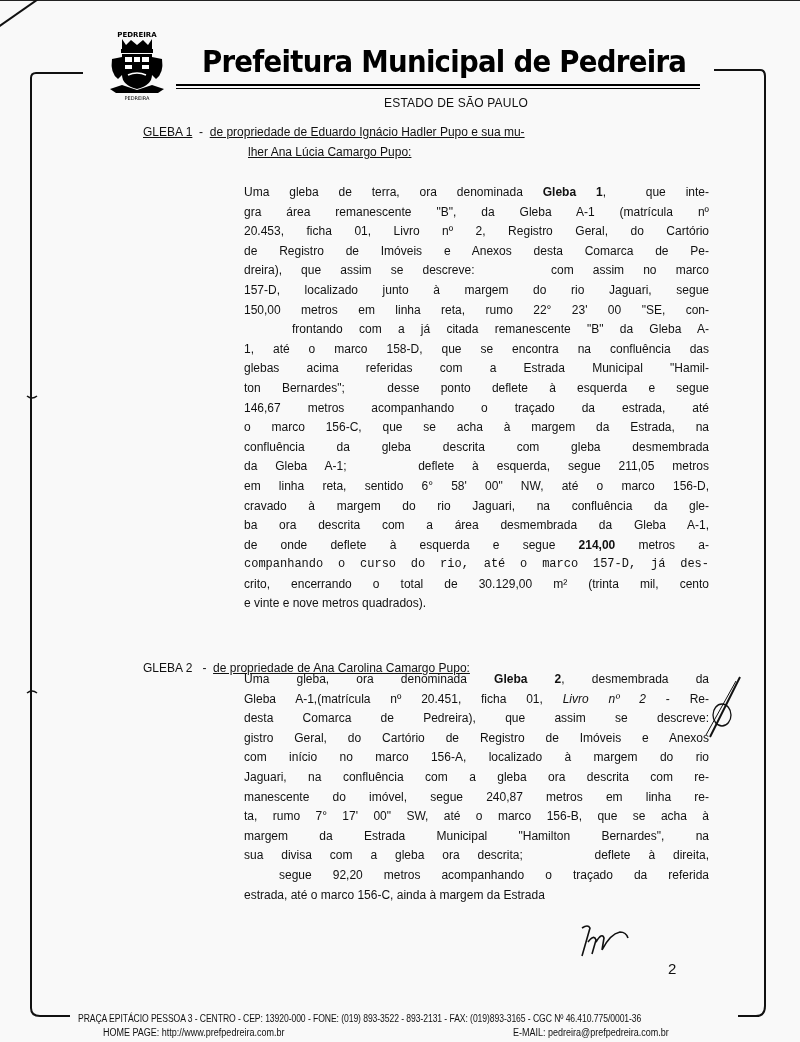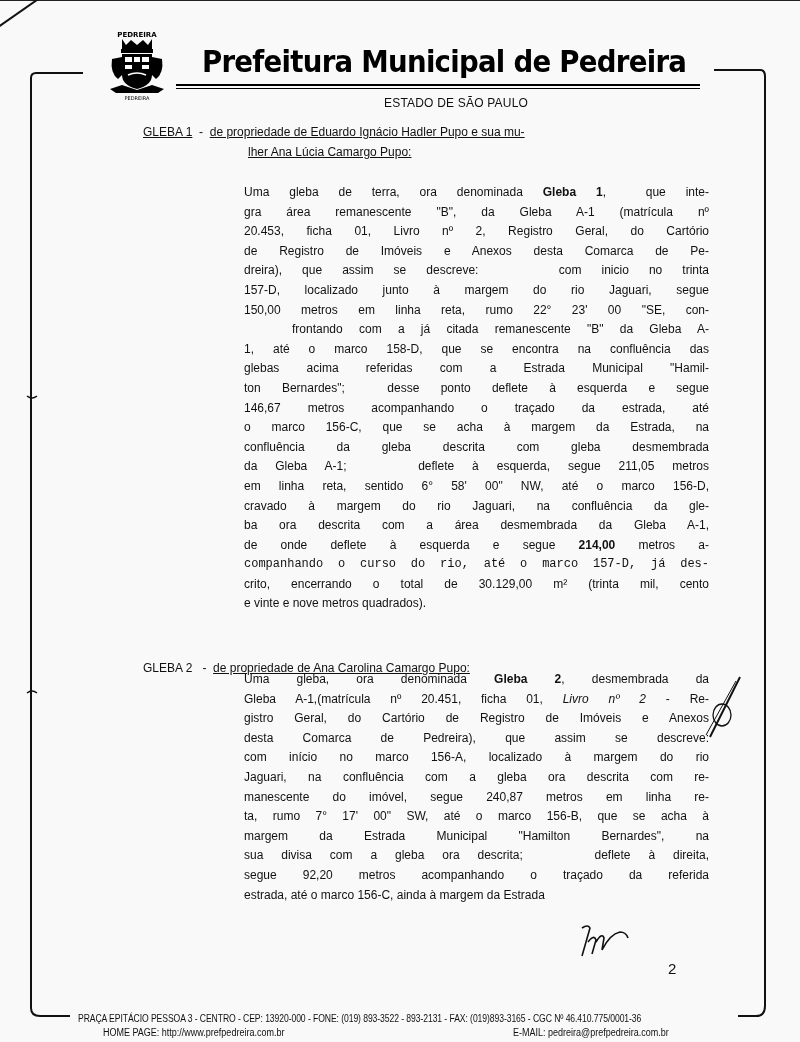--- a/index.html
+++ b/index.html
@@ -88,21 +88,21 @@
   &nbsp;<span>-</span>&nbsp;
   <span class="u">de propriedade de Eduardo Ignácio Hadler Pupo e sua mu-</span>
 </div>
 <div class="heading txt u" style="left:248px; top:143px;">lher Ana Lúcia Camargo Pupo:</div>
 
 <div class="body-block txt" style="top:183px;">
     <div style="text-align: justify; text-align-last: justify; white-space: pre;">Uma gleba de terra, ora denominada <b>Gleba 1</b>,  que inte-</div>
     <div style="text-align: justify; text-align-last: justify; white-space: pre;">gra área remanescente "B", da Gleba A-1 (matrícula nº</div>
     <div style="text-align: justify; text-align-last: justify; white-space: pre;">20.453, ficha 01, Livro nº 2, Registro Geral, do Cartório</div>
     <div style="text-align: justify; text-align-last: justify; white-space: pre;">de Registro de Imóveis e Anexos desta Comarca de Pe-</div>
-    <div style="text-align: justify; text-align-last: justify; white-space: pre;">dreira), que assim se descreve:    com inicio no trinta</div>
+    <div style="text-align: justify; text-align-last: justify; white-space: pre;">dreira), que assim se descreve:    com assim no marco</div>
     <div style="text-align: justify; text-align-last: justify; white-space: pre;">157-D, localizado junto à margem do rio Jaguari, segue</div>
     <div style="text-align: justify; text-align-last: justify; white-space: pre;">150,00 metros em linha reta, rumo 22° 23' 00 "SE, con-</div>
     <div style="text-align: justify; text-align-last: justify; white-space: pre; margin-left: 48px;">frontando com a já citada remanescente "B" da Gleba A-</div>
     <div style="text-align: justify; text-align-last: justify; white-space: pre;">1, até o marco 158-D, que se encontra na confluência das</div>
     <div style="text-align: justify; text-align-last: justify; white-space: pre;">glebas acima referidas com a Estrada Municipal "Hamil-</div>
     <div style="text-align: justify; text-align-last: justify; white-space: pre;">ton Bernardes";  desse ponto deflete à esquerda e segue</div>
     <div style="text-align: justify; text-align-last: justify; white-space: pre;">146,67 metros acompanhando o traçado da estrada, até</div>
     <div style="text-align: justify; text-align-last: justify; white-space: pre;">o marco 156-C, que se acha à margem da Estrada, na</div>
     <div style="text-align: justify; text-align-last: justify; white-space: pre;">confluência da gleba descrita com gleba desmembrada</div>
     <div style="text-align: justify; text-align-last: justify; white-space: pre;">da Gleba A-1;    deflete à esquerda, segue 211,05 metros</div>
@@ -117,29 +117,29 @@
 
 <div class="heading txt" style="left:143px; top:659px;">
   <span>GLEBA 2</span>
   &nbsp;&nbsp;<span>-</span>&nbsp;
   <span class="u">de propriedade de Ana Carolina Camargo Pupo:</span>
 </div>
 
 <div class="body-block txt" style="top:670px;">
     <div style="text-align: justify; text-align-last: justify; white-space: pre;">Uma gleba, ora denominada <b>Gleba 2</b>, desmembrada da</div>
     <div style="text-align: justify; text-align-last: justify; white-space: pre;">Gleba A-1,(matrícula nº 20.451, ficha 01, <i>Livro nº 2</i> - Re-</div>
+    <div style="text-align: justify; text-align-last: justify; white-space: pre;">desta Comarca de Pedreira), que assim se descreve:</div>
     <div style="text-align: justify; text-align-last: justify; white-space: pre;">gistro Geral, do Cartório de Registro de Imóveis e Anexos</div>
-    <div style="text-align: justify; text-align-last: justify; white-space: pre;">desta Comarca de Pedreira), que assim se descreve:</div>
     <div style="text-align: justify; text-align-last: justify; white-space: pre;">com início no marco 156-A, localizado à margem do rio</div>
     <div style="text-align: justify; text-align-last: justify; white-space: pre;">Jaguari, na confluência com a gleba ora descrita com re-</div>
     <div style="text-align: justify; text-align-last: justify; white-space: pre;">manescente do imóvel, segue 240,87 metros em linha re-</div>
     <div style="text-align: justify; text-align-last: justify; white-space: pre;">ta, rumo 7° 17' 00" SW, até o marco 156-B, que se acha à</div>
     <div style="text-align: justify; text-align-last: justify; white-space: pre;">margem da Estrada Municipal "Hamilton Bernardes", na</div>
     <div style="text-align: justify; text-align-last: justify; white-space: pre;">sua divisa com a gleba ora descrita;    deflete à direita,</div>
-    <div style="text-align: justify; text-align-last: justify; white-space: pre;">segue 92,20 metros acompanhando o traçado da referida</div>
+    <div style="text-align: justify; text-align-last: justify; white-space: pre; margin-left: 35px;">segue 92,20 metros acompanhando o traçado da referida</div>
     <div style="text-align: left; text-align-last: left; white-space: pre;">estrada, até o marco 156-C, ainda à margem da Estrada</div>
   </div>
 
 <svg class="abs" style="left:700px;top:673px" width="50" height="70" viewBox="0 0 50 70">
   <path d="M40 4 L10 64" stroke="#111" stroke-width="2" fill="none"></path>
   <path d="M36 8 L6 62" stroke="#111" stroke-width="1" fill="none"></path>
   <ellipse cx="22" cy="42" rx="9" ry="11" stroke="#111" stroke-width="1.3" fill="none"></ellipse>
 </svg>
 <svg class="abs" style="left:576px;top:920px" width="60" height="40" viewBox="0 0 60 40">
   <path d="M6 8 Q12 4 14 8 L6 36 M12 22 Q18 14 20 20 L16 34 M20 22 Q26 12 28 18 L26 30 Q34 14 44 12 Q50 12 52 18" stroke="#111" stroke-width="1.6" fill="none"></path>

